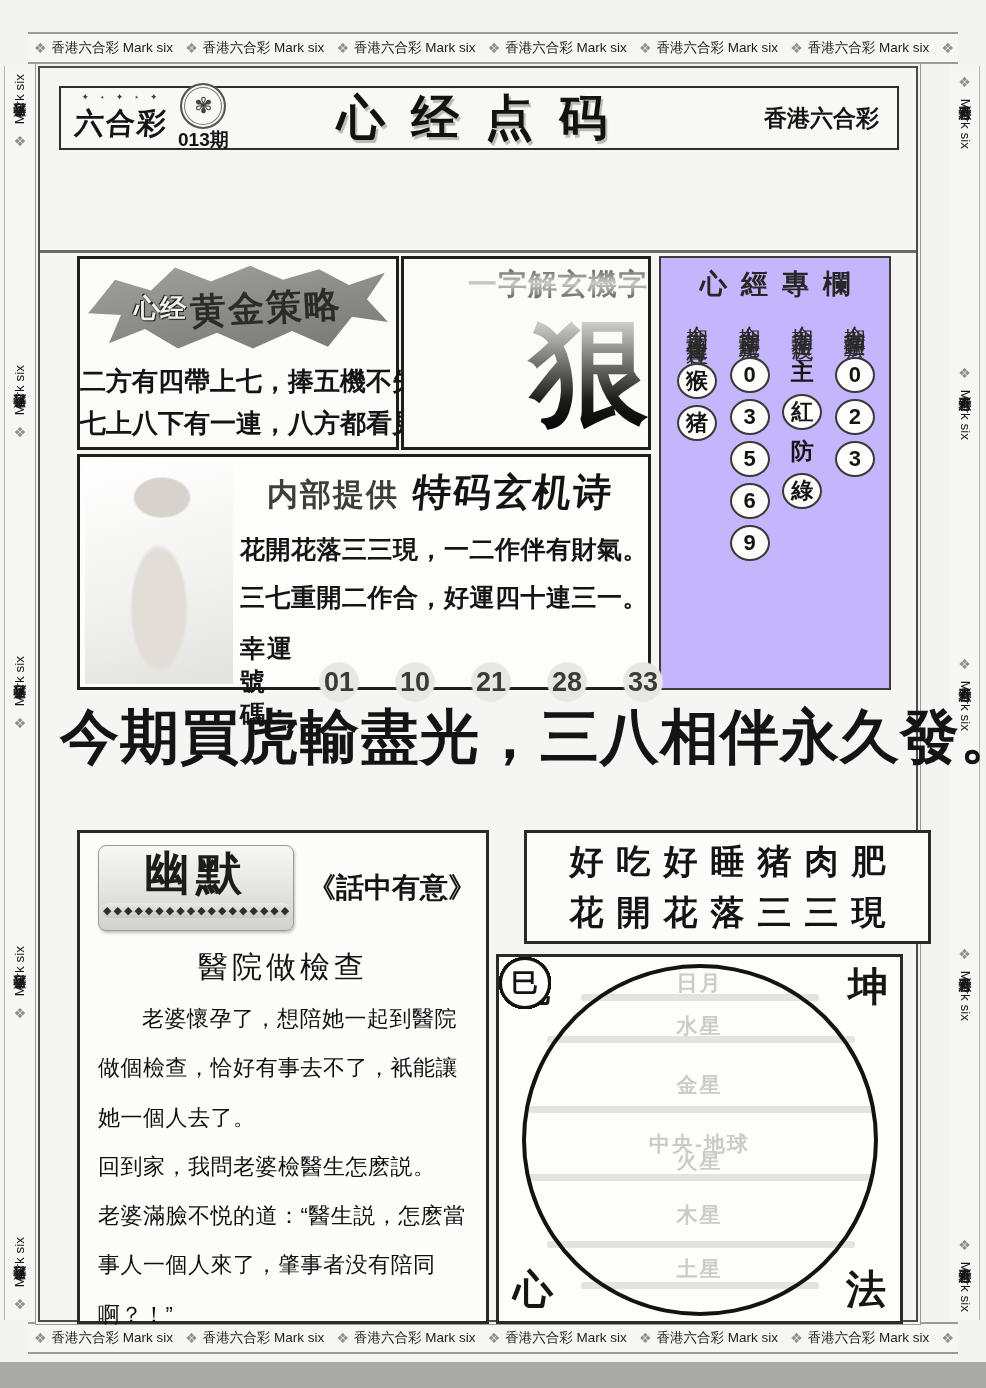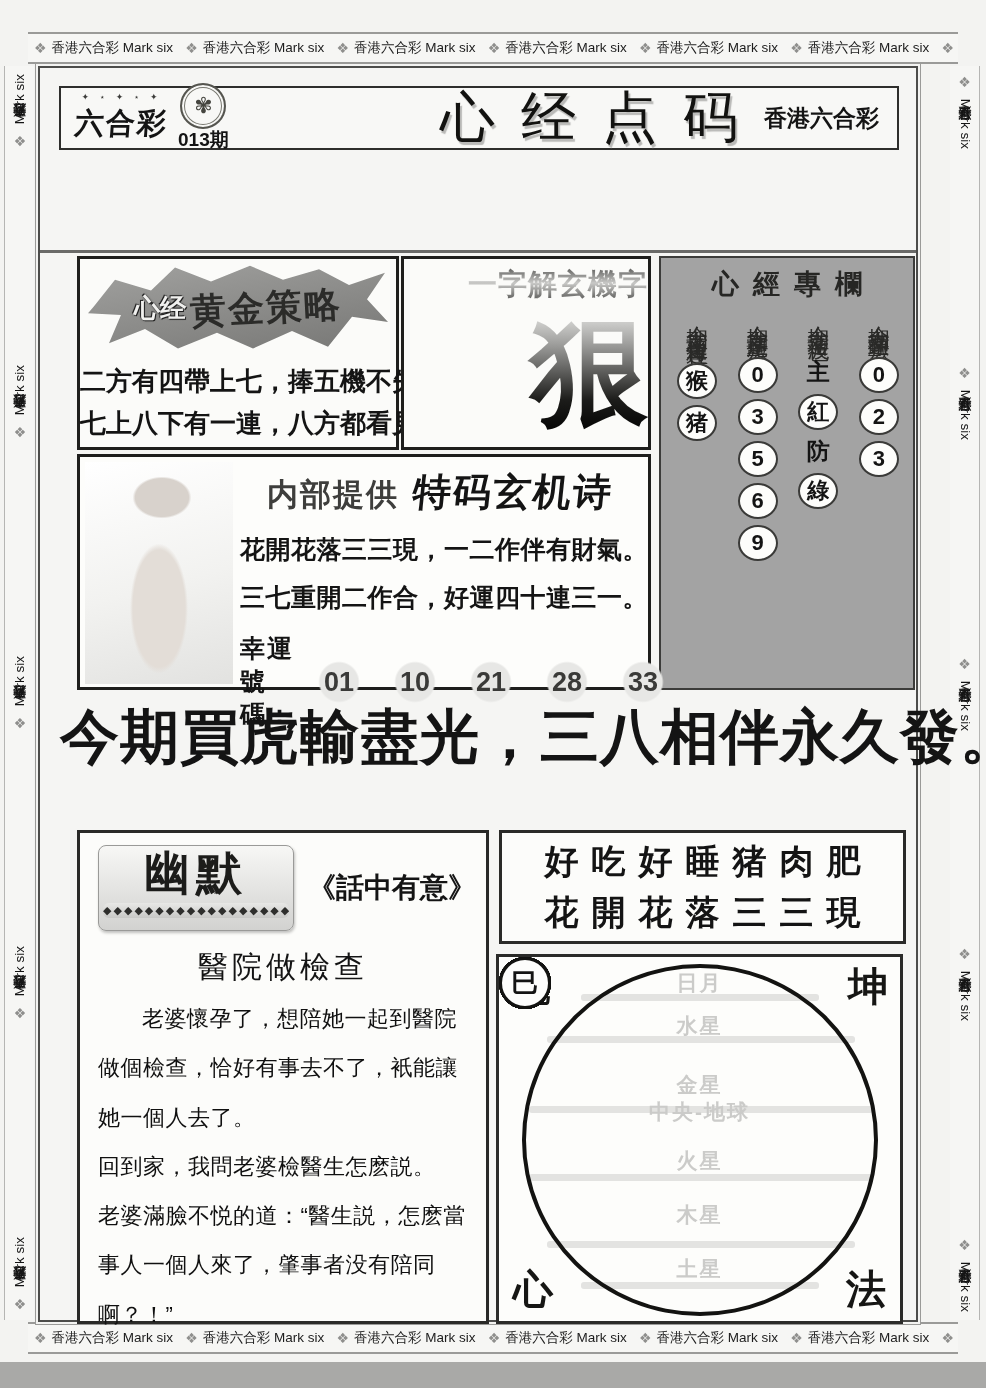--- a/index.html
+++ b/index.html
@@ -32,21 +32,21 @@
                 border:2px solid #2e2e2c; display:flex; align-items:center; background:#f8f8f6; }
   .brand-cluster { display:flex; align-items:center; gap:10px; padding-left:14px; width:250px; }
   .brand-stack { display:flex; flex-direction:column; align-items:center; }
   .stars { font-size:9px; color:#3c3c3a; letter-spacing:4px; height:12px; }
   .brand-text { font-size:29px; font-weight:900; letter-spacing:2px; transform:skewX(-4deg); }
   .seal-stack { display:flex; flex-direction:column; align-items:center; }
   .seal { width:46px; height:46px; border:2px solid #55554f; border-radius:50%; display:flex;
           align-items:center; justify-content:center; font-size:22px; color:#45453f;
           box-shadow:inset 0 0 0 2px #f8f8f6, inset 0 0 0 3px #77776f; }
   .issue { font-size:19px; font-weight:700; margin-top:-2px; }
-  .page-title { flex:1; text-align:right; font-size:55px; font-weight:400; letter-spacing:26px;
+  .page-title { flex:1; text-align:left; font-size:48px; font-weight:700; letter-spacing:26px;
                 text-indent:26px; color:#121210; text-shadow:2px 3px 1px #b9b9b7; white-space:nowrap; }
   .region { font-size:23px; font-weight:700; padding-right:18px; white-space:nowrap; }
 
   .top-divider { position:absolute; left:0; top:182px; width:100%; border-bottom:3px solid #6a6a68; }
 
   
   .golden-box { position:absolute; left:37px; top:188px; width:322px; height:194px; border:3px solid #1e1e1c; background:#fbfbf9; }
   .banner { width:300px; height:88px; margin:5px auto 0; background:linear-gradient(170deg,#a2a2a0,#767674);
             clip-path:polygon(2% 48%,9% 18%,21% 30%,29% 4%,41% 20%,54% 2%,65% 18%,77% 6%,87% 24%,99% 10%,93% 40%,100% 66%,88% 60%,80% 94%,68% 76%,55% 96%,43% 78%,30% 96%,19% 74%,7% 90%,11% 58%,0% 56%);
             display:flex; align-items:center; justify-content:center; gap:4px; }
@@ -57,21 +57,21 @@
   .mystery-box { position:absolute; left:361px; top:188px; width:250px; height:194px; border:3px solid #1e1e1c;
                  background:#fbfbf9; text-align:right; }
   .mystery-title { font-size:29px; font-weight:900; letter-spacing:1px; margin-top:6px;
                    background:linear-gradient(180deg,#4a4a48,#c9c9c7 45%,#3c3c3a);
                    -webkit-background-clip:text; background-clip:text; color:transparent; white-space:nowrap; }
   .mystery-char { font-size:118px; line-height:1.12; font-weight:900;
                   background:linear-gradient(180deg,#ececea 2%,#9d9d9b 30%,#1c1c1a 72%,#000);
                   -webkit-background-clip:text; background-clip:text; color:transparent; }
 
   
-  .column-box { position:absolute; left:619px; top:188px; width:256px; height:434px; border:2px solid #3c3c3a; background:#a3a3a3; }
+  .column-box { position:absolute; left:619px; top:188px; width:232px; height:434px; border:2px solid #3c3c3a; background:#c4b5fd; }
   .column-title { text-align:center; font-size:27px; font-weight:700; letter-spacing:14px; text-indent:14px; margin-top:8px; color:#262624; }
   .cols { display:flex; justify-content:space-between; padding:6px 14px 0 16px; }
   .vcol { display:flex; flex-direction:column; align-items:center; gap:6px; }
   .vlabel { writing-mode:vertical-rl; font-size:22px; line-height:1.08; letter-spacing:3px; color:#2a2a28; font-weight:500; }
   .oc { min-width:40px; height:36px; padding:0 3px; border:2px solid #3a3a38; border-radius:50%;
         display:flex; align-items:center; justify-content:center; font-size:22px; font-weight:600; background:#fdfdfb; }
   .plain { font-size:23px; font-weight:700; }
 
   
   .poem-box { position:absolute; left:37px; top:386px; width:574px; height:236px; border:3px solid #1e1e1c; background:#fdfdfb; }
@@ -109,38 +109,38 @@
                 border-radius:8px; text-align:center; box-shadow:1px 2px 3px #c0c0be; }
   .humor-logo .word { display:block; font-size:46px; font-weight:900; letter-spacing:6px; line-height:1.2; color:#1c1c1a; }
   .humor-logo .divider { display:block; font-size:11px; letter-spacing:2px; color:#2e2e2c; line-height:1;
                          background:linear-gradient(#e8e8e6,#c8c8c6); border-radius:6px; margin:2px 4px 0; padding:2px 0; overflow:hidden; white-space:nowrap; }
   .series { font-size:28px; font-weight:900; white-space:nowrap; }
   .joke-heading { text-align:center; font-size:30px; font-weight:400; letter-spacing:4px; margin-top:16px; }
   .joke-box p { font-size:22px; line-height:2.24; letter-spacing:0.5px; color:#101010; text-align:left; }
   .joke-box p.first { text-indent:2em; margin-top:6px; }
 
   
-  .couplet-box { position:absolute; left:459px; top:762px; width:407px; height:114px; border:3px solid #2a2a28;
+  .couplet-box { position:absolute; left:484px; top:762px; width:407px; height:114px; border:3px solid #2a2a28;
                  background:#fcfcfa; display:flex; flex-direction:column; justify-content:center; }
   .couplet-box div { text-align:center; font-size:34px; font-weight:900; letter-spacing:13px; text-indent:13px;
                      line-height:1.5; white-space:nowrap; }
   .circle-box { position:absolute; left:456px; top:886px; width:407px; height:370px; border:3px solid #2a2a28; background:#fdfdfb; }
   .corner { position:absolute; font-size:40px; font-weight:900; color:#161614; }
   .corner.tl { left:12px; top:2px; } .corner.tr { right:12px; top:2px; }
   .corner.bl { left:14px; bottom:4px; } .corner.br { right:14px; bottom:4px; }
   .bigcircle { position:absolute; left:23px; top:7px; width:356px; height:352px; border:4px solid #131311; border-radius:50%; }
   .bar { position:absolute; height:7px; background:#e3e3e1; border-radius:3px; }
   .bar1 { left:82px;  width:238px; top:37px; }
   .bar2 { left:48px;  width:308px; top:79px; }
   .bar3 { left:30px;  width:344px; top:149px; }
   .bar4 { left:30px;  width:344px; top:217px; }
   .bar5 { left:48px;  width:308px; top:284px; }
   .bar6 { left:82px;  width:238px; top:325px; }
   .orbit { position:absolute; left:0; width:100%; text-align:center; color:#cbcbc9; font-size:21px; font-weight:700; letter-spacing:2px; }
-  .orbit1 { top:12px; } .orbit2 { top:55px; } .orbit3 { top:114px; } .orbit4 { top:141px; }
+  .orbit1 { top:12px; } .orbit2 { top:55px; } .orbit3 { top:114px; } .orbit4 { top:173px; }
   .orbit5 { top:190px; } .orbit6 { top:244px; } .orbit7 { top:298px; }
   .branch { position:absolute; width:52px; height:52px; border:3px solid #131311; border-radius:50%;
             background:#fdfdfc; display:flex; align-items:center; justify-content:center;
             font-size:27px; font-weight:700; font-family:"DejaVu Serif","Liberation Serif",serif; }
   .branch:nth-of-type(1)  { left:134px; top:14px;  transform:rotate(-16deg); }
   .branch:nth-of-type(2)  { left:216px; top:14px;  transform:rotate(16deg); }
   .branch:nth-of-type(3)  { left:285px; top:56px;  transform:rotate(47deg); }
   .branch:nth-of-type(4)  { left:322px; top:127px; transform:rotate(78deg); }
   .branch:nth-of-type(5)  { left:320px; top:194px; transform:rotate(104deg); }
   .branch:nth-of-type(6)  { left:285px; top:260px; transform:rotate(133deg); }

